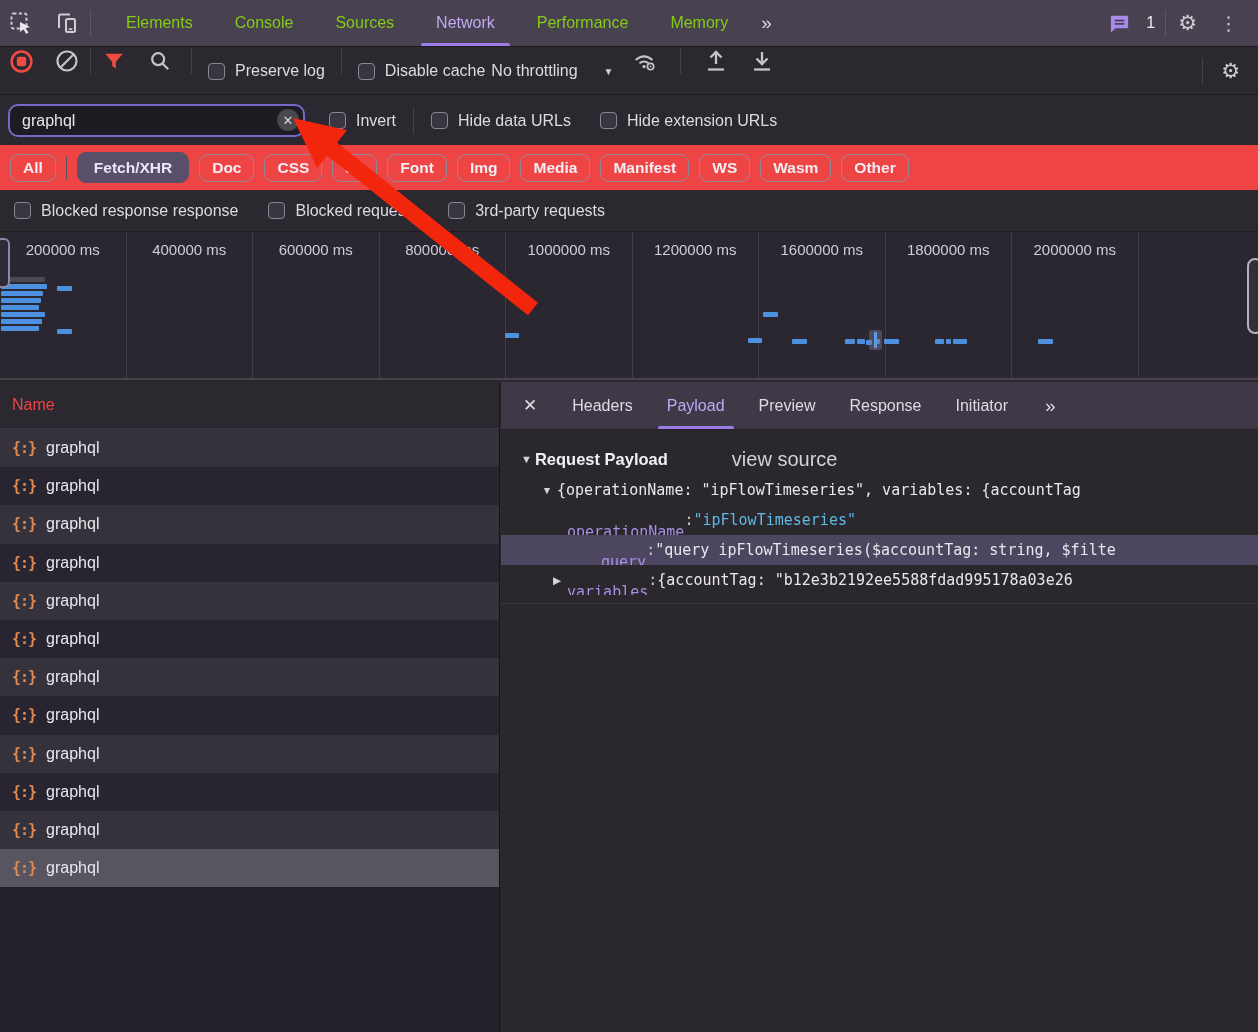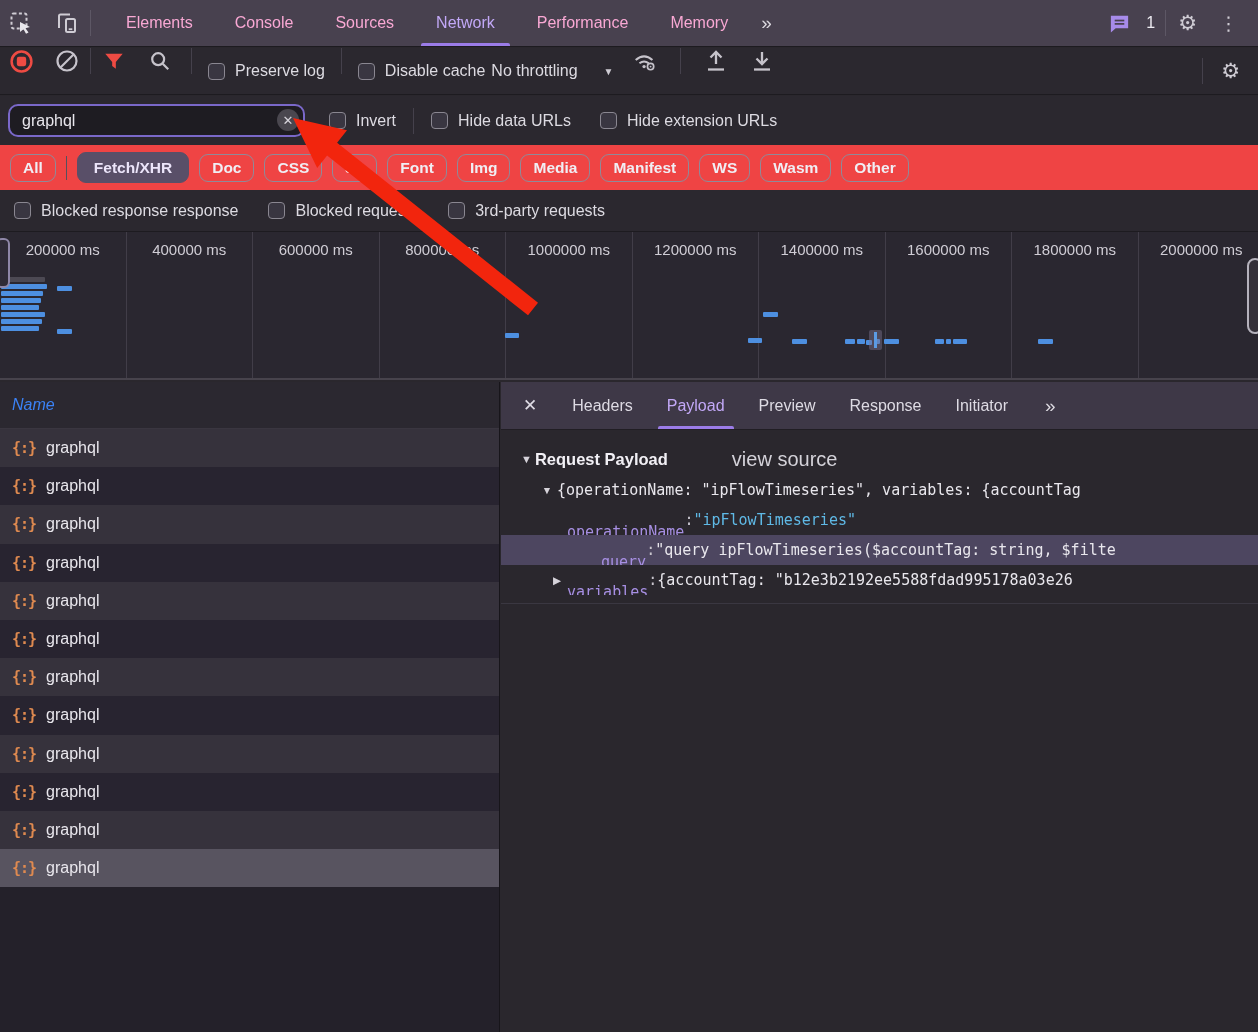--- a/index.html
+++ b/index.html
@@ -10,21 +10,21 @@
     color:#e9e7ed; -webkit-font-smoothing:antialiased;
   }
   
   #topbar { position:absolute; left:0; top:0; width:1258px; height:47px;
     background:#48414f; display:flex; align-items:center; border-bottom:1px solid #1d1b20; }
   .tb-icon { width:26px; height:26px; display:flex; align-items:center; justify-content:center;
     color:#cfccd4; margin:0 10px; flex:none; }
   .vdiv { width:1px; height:26px; background:#5d5765; flex:none; }
   .vdiv.dark { background:#45414c; }
   #main-tabs { display:flex; height:100%; align-items:stretch; margin-left:14px; }
-  .main-tab { display:flex; align-items:center; padding:0 21px; font-size:16px; color:#f9a8d4;
+  .main-tab { display:flex; align-items:center; padding:0 21px; font-size:16px; color:#84cc16;
     position:relative; cursor:default; }
   .main-tab.selected { color:#c2a8f7; }
   .main-tab.selected::after { content:""; position:absolute; left:6px; right:6px; bottom:0;
     height:3px; background:#9b7ce8; border-radius:2px 2px 0 0; }
   .more-chevron { font-size:19px; color:#dcd9e0; padding:0 12px; letter-spacing:-2px; }
   #topbar-right { margin-left:auto; display:flex; align-items:center; gap:4px; padding-right:10px; }
   .badge-count { font-size:16px; color:#eceaf0; margin-right:6px; }
   .kebab { font-size:19px; color:#cfccd4; padding:0 10px; }
   .gear-glyph { font-size:21px; color:#cfccd4; padding:0 8px; }
   
@@ -68,21 +68,21 @@
   #tl-marker::after { content:""; position:absolute; left:5px; top:2px; bottom:2px; width:2.5px;
     background:#5b9bе5; background:#5b9be5; }
   #tl-handle-left { position:absolute; left:-4px; top:6px; width:14px; height:50px;
     border:2px solid #8f87a8; border-radius:6px; background:#2f2b36; }
   #tl-handle-right { position:absolute; right:-5px; top:26px; width:16px; height:76px;
     border:2px solid #b5b2bc; border-radius:8px; background:#343039; }
   
   #leftpane { position:absolute; left:0; top:382px; width:500px; height:650px; background:#24212a;
     border-right:1px solid #17151a; }
   #name-header { height:47px; background:#2b2830; border-bottom:1px solid #3a3640;
-    display:flex; align-items:center; padding-left:12px; font-size:16px; color:#3b82f6;font-style:italic; }
+    display:flex; align-items:center; padding-left:12px; font-size:16px; color:#ef4444; }
   .req-row { height:38.2px; display:flex; align-items:center; padding-left:12px; font-size:16px;
     color:#e9e7ed; }
   .req-row.odd { background:#36323c; }
   .req-row.even { background:#282430; }
   .req-row.selected { background:#585460; }
   .braces-icon { font-family:"DejaVu Sans Mono", monospace; color:#df8a50; font-weight:700;
     font-size:15px; margin-right:10px; letter-spacing:-1px; }
   
   #rightpane { position:absolute; left:501px; top:382px; width:757px; height:650px; background:#2a272d; }
   #detail-tabbar { height:48px; background:#3e3847; display:flex; align-items:center;
@@ -278,21 +278,20 @@
     </div>
 
   <div id="timeline">
     <div id="timeline-cols">
         <div class="tl-col">200000 ms</div>
         <div class="tl-col">400000 ms</div>
         <div class="tl-col">600000 ms</div>
         <div class="tl-col">800000 ms</div>
         <div class="tl-col">1000000 ms</div>
         <div class="tl-col">1200000 ms</div>
-        <div class="tl-col">1400000 ms</div>
         <div class="tl-col">1600000 ms</div>
         <div class="tl-col">1800000 ms</div>
         <div class="tl-col">2000000 ms</div>
       </div>
     <div id="timeline-bars">
         <div class="tl-bar gray" style="left: 1px; top: 45px; width: 44px;"></div>
         <div class="tl-bar" style="left: 1px; top: 52px; width: 46px;"></div>
         <div class="tl-bar" style="left: 1px; top: 59px; width: 42px;"></div>
         <div class="tl-bar" style="left: 1px; top: 66px; width: 40px;"></div>
         <div class="tl-bar" style="left: 1px; top: 73px; width: 38px;"></div>

